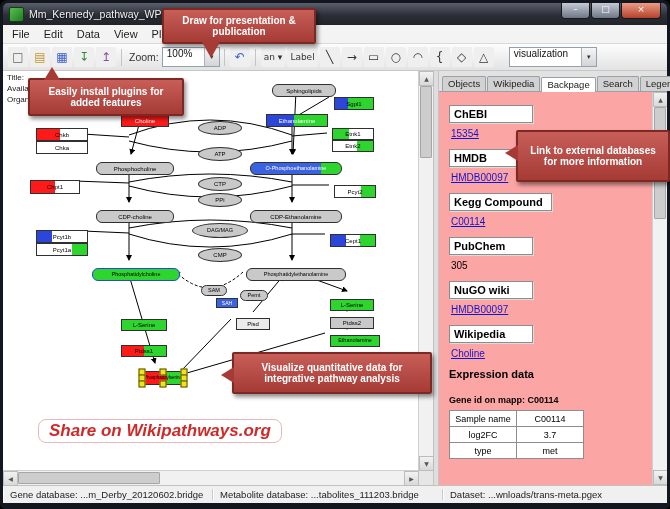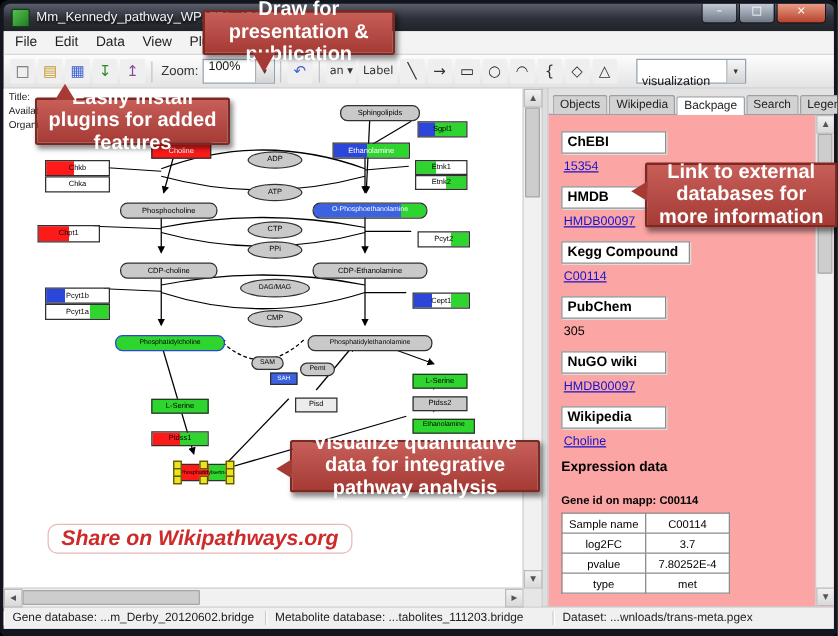--- a/index.html
+++ b/index.html
@@ -76,21 +76,21 @@
   .bp-expression-title{font-size:11px;font-weight:bold;margin-top:3px;}
   .bp-geneid{font-size:9px;font-weight:bold;margin-top:15px;}
   .bp-table{border-collapse:collapse;margin-top:5px;}
   .bp-table td{border:1px solid #8d8d8d;font-size:9px;padding:2px 4px;text-align:center;min-width:58px;height:11px;background:#fff;}
   
   .statusbar{height:17px;background:#f0f0f0;border-top:1px solid #c2c2c2;display:flex;align-items:center;
              font-size:9.5px;color:#222;}
   .status-cell{padding:0 6px;border-right:1px solid #c9c9c9;border-left:1px solid #fff;white-space:nowrap;overflow:hidden;}
   
   .callout{position:absolute;background:linear-gradient(180deg,#c75e58,#a63b36);border:2px solid #7c2823;
-           color:#fff;font-weight:bold;font-size:16px;text-align:center;display:flex;align-items:center;
+           color:#fff;font-weight:bold;font-size:10px;text-align:center;display:flex;align-items:center;
            justify-content:center;padding:2px 6px;border-radius:2px;box-shadow:2px 3px 4px rgba(0,0,0,.45);z-index:50;}
   .callout::after{content:"";position:absolute;}
   .co-draw::after{top:100%;left:38px;border:9px solid transparent;border-top:16px solid #a63b36;border-bottom:0;}
   .co-plugins::after{bottom:100%;left:14px;border:8px solid transparent;border-bottom:13px solid #a63b36;border-top:0;}
   .co-link::after{right:100%;top:13px;border:8px solid transparent;border-right:13px solid #a63b36;border-left:0;}
   .co-visualize::after{right:100%;top:13px;border:8px solid transparent;border-right:13px solid #a63b36;border-left:0;}
 </style>
 </head>
 <body>
 
@@ -173,21 +173,21 @@
             <span style="color: rgb(51, 51, 51);">{</span>
           </button>
           <button class="tb-btn" style="border: 1px solid transparent;">
             <span style="color: rgb(51, 51, 51);">◇</span>
           </button>
           <button class="tb-btn" style="border: 1px solid transparent;">
             <span style="color: rgb(51, 51, 51);">△</span>
           </button>
         </span>
       <span class="combo" style="width:86px;margin-left:14px;">
-        <span class="combo-text" style="flex:1;margin-top:12px;">visualization</span>
+        <span class="combo-text" style="flex:1;">visualization</span>
         <span class="combo-arrow">▾</span>
       </span>
     </div>
 
     <div class="main">
 
       <div class="canvas-wrap">
         <div class="canvas">
           <div class="canvas-info">
               <div>Title:</div>
@@ -306,24 +306,20 @@
                 <tbody>
                   <tr>
                     <td>Sample name</td>
                     <td>C00114</td>
                   </tr>
                   <tr>
                     <td>log2FC</td>
                     <td>3.7</td>
                   </tr>
                   <tr>
-                    <td>pvalue</td>
-                    <td>7.80252E-4</td>
-                  </tr>
-                  <tr>
                     <td>type</td>
                     <td>met</td>
                   </tr>
                 </tbody>
               </table>
           </div>
           <div class="panel-scroll">
             <div class="sb-btn" style="top:0;left:0;">▲</div>
             <div class="thumb" style="left:1px;right:1px;top:15px;height:110px;"></div>
             <div class="sb-btn" style="bottom:0;left:0;">▼</div>

